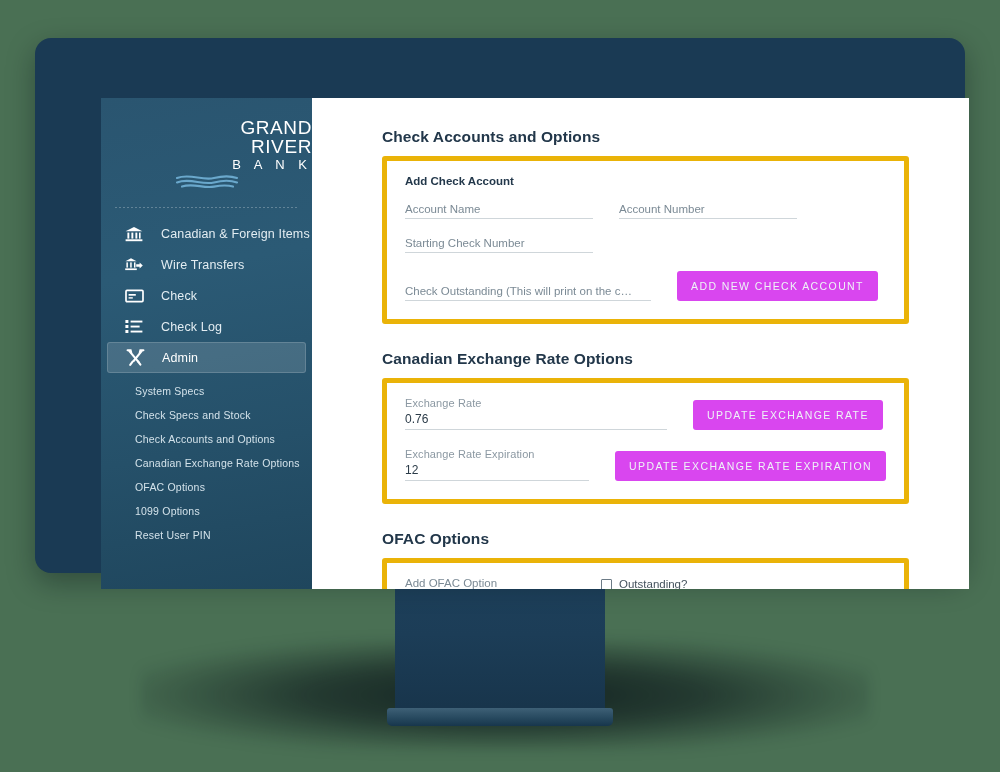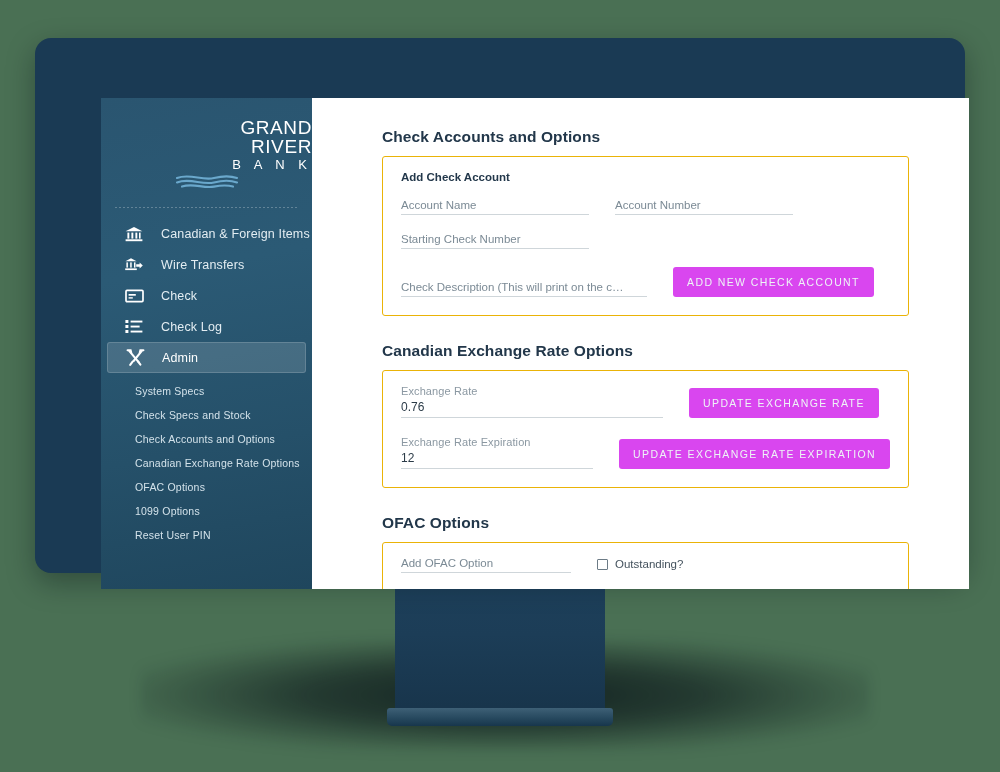--- a/index.html
+++ b/index.html
@@ -168,21 +168,21 @@
 
   .section-title {
     font-size: 15.5px;
     font-weight: bold;
     color: #22374a;
     letter-spacing: 0.1px;
     margin-bottom: 10px;
   }
 
   .card {
-    border: 1px solid #eab308;
+    border: 5px solid #eab308;
     border-radius: 3px;
     background: #fff;
     padding: 14px 18px 18px 18px;
     margin-bottom: 26px;
   }
 
   .card-title {
     font-size: 11.5px;
     font-weight: bold;
     color: #23384b;
@@ -391,21 +391,21 @@
           </div>
 
           <div class="field-row">
             <div class="field w-start-num">
               <span class="field-placeholder">Starting Check Number</span>
             </div>
           </div>
 
           <div class="field-row">
             <div class="field w-desc">
-              <span class="field-placeholder">Check Description (This will print on the c…</span>
+              <span class="field-placeholder">Check Outstanding (This will print on the c…</span>
             </div>
             <button class="btn">ADD NEW CHECK ACCOUNT</button>
           </div>
         </section>
 
         <h2 class="section-title">Canadian Exchange Rate Options</h2>
 
         <section class="card">
           <div class="field-row">
             <div class="field w-rate">

